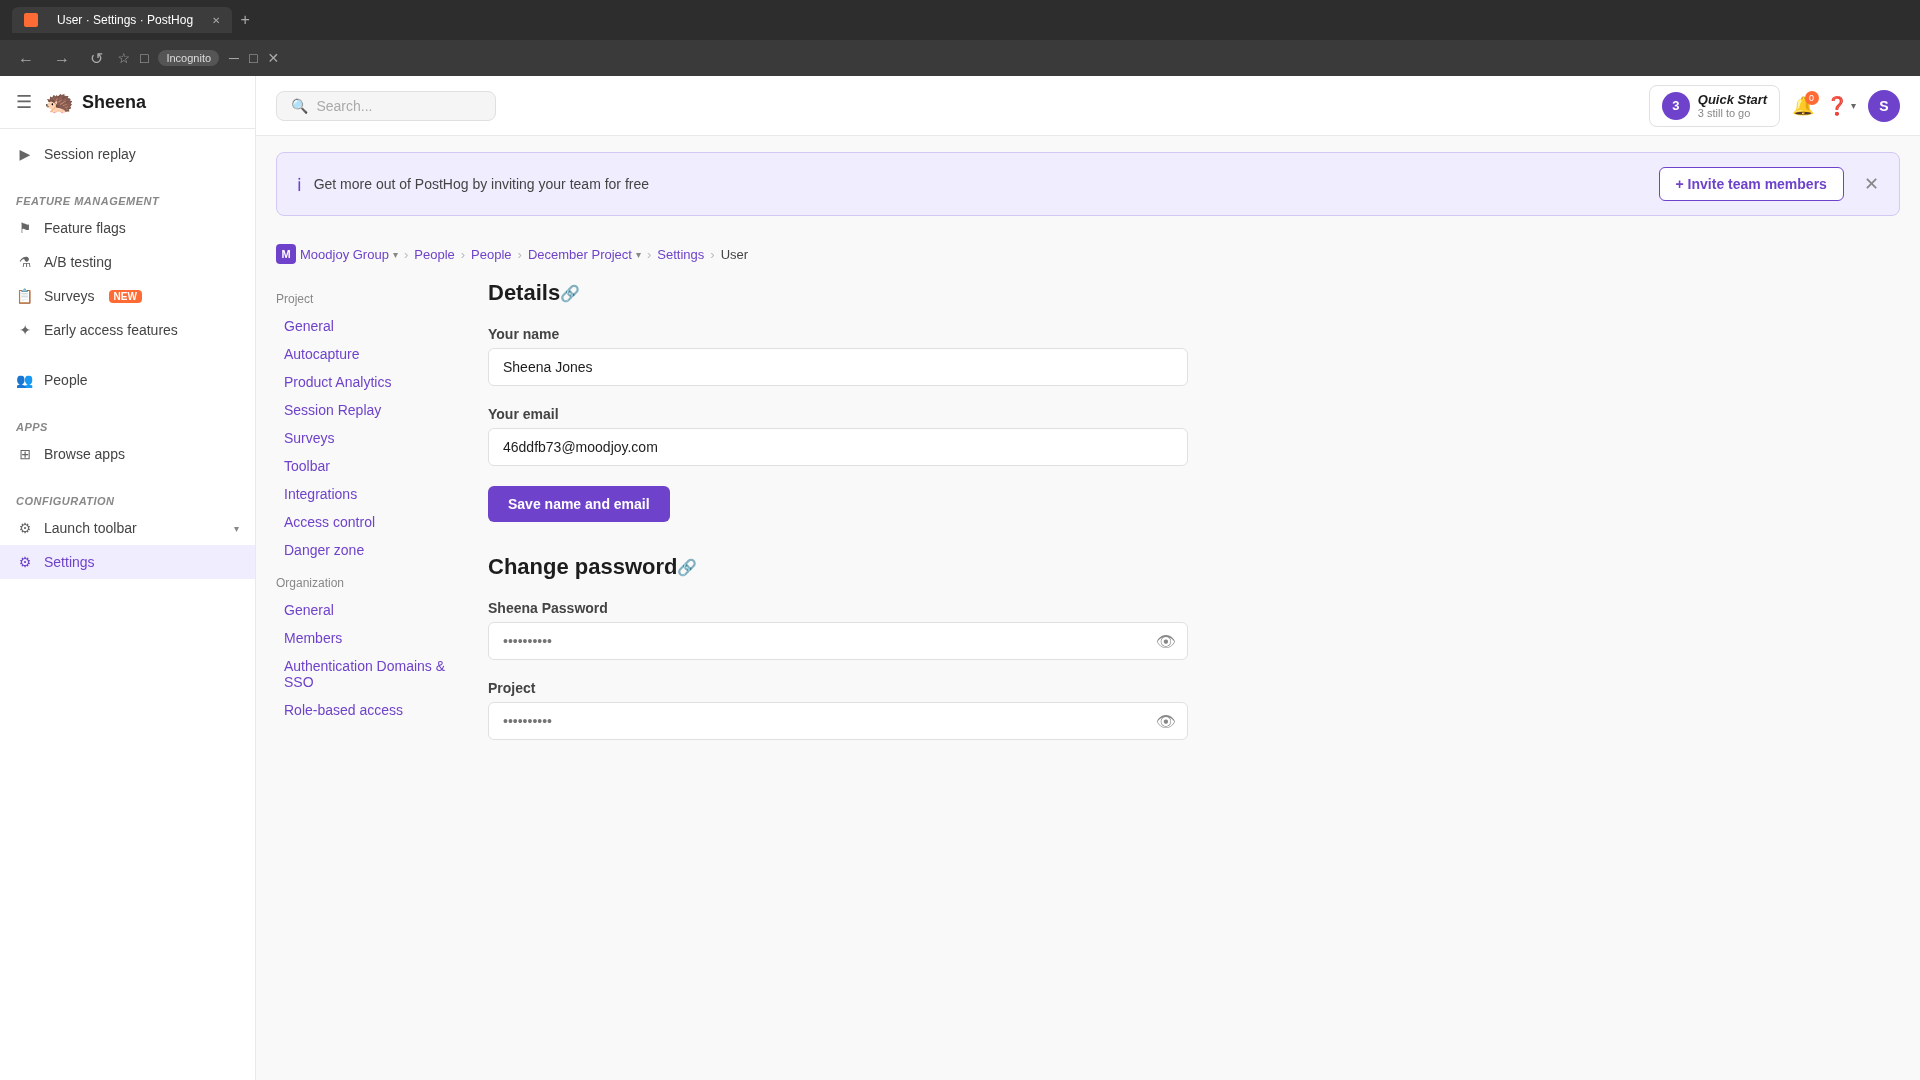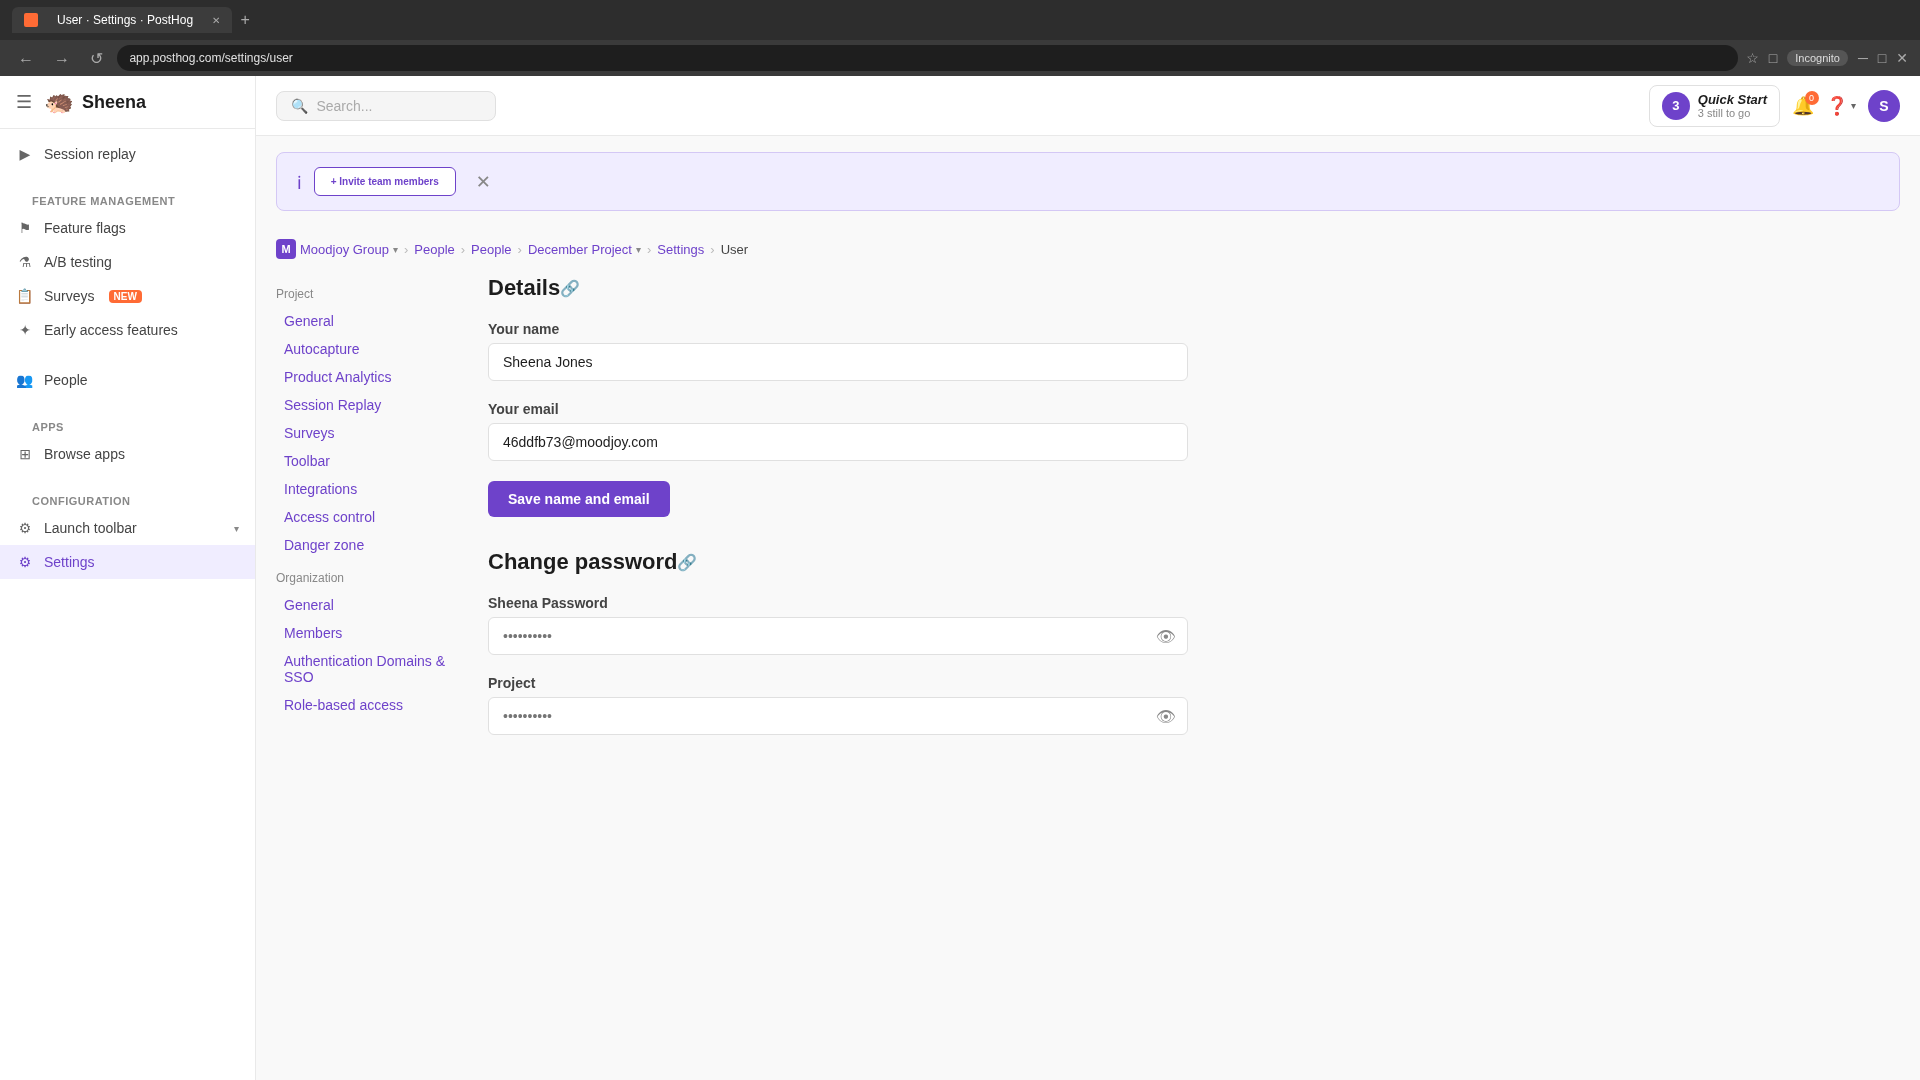--- a/index.html
+++ b/index.html
@@ -21,21 +21,21 @@
     .app-container { display: flex; height: calc(1080px - 76px); background: #fff; }
 
     
     .sidebar { width: 256px; background: #fff; border-right: 1px solid #e9e9e9; display: flex; flex-direction: column; overflow-y: auto; flex-shrink: 0; }
     .sidebar-header { padding: 12px 16px; display: flex; align-items: center; gap: 8px; border-bottom: 1px solid #e9e9e9; }
     .posthog-logo { display: flex; align-items: center; gap: 8px; font-weight: 700; font-size: 18px; color: #1d1d1d; }
     .logo-hedgehog { font-size: 24px; }
     .sidebar-toggle { color: #666; cursor: pointer; margin-right: 4px; font-size: 18px; }
 
     .sidebar-section { padding: 8px 0; }
-    .sidebar-section-label { padding: 8px 32px 4px; font-size: 11px; font-weight: 600; color: #888; letter-spacing: 0.5px; text-transform: uppercase; }
+    .sidebar-section-label { padding: 8px 16px 4px; font-size: 11px; font-weight: 600; color: #888; letter-spacing: 0.5px; text-transform: uppercase; font-style: italic; }
 
     .sidebar-item { display: flex; align-items: center; gap: 10px; padding: 8px 16px; cursor: pointer; color: #444; font-size: 14px; border-radius: 0; transition: background 0.15s; }
     .sidebar-item.active { background: #f0edff; color: #6e42ca; font-weight: 500; }
     .sidebar-item-icon { width: 18px; height: 18px; display: flex; align-items: center; justify-content: center; color: #666; flex-shrink: 0; }
     .sidebar-item.active .sidebar-item-icon { color: #6e42ca; }
 
     .new-badge { background: #ff6b35; color: white; font-size: 10px; font-weight: 700; padding: 1px 5px; border-radius: 4px; margin-left: 4px; }
     .dropdown-arrow { margin-left: auto; color: #888; font-size: 10px; }
 
     
@@ -57,21 +57,21 @@
     .help-btn { cursor: pointer; color: #666; font-size: 18px; display: flex; align-items: center; gap: 2px; }
     .avatar { width: 32px; height: 32px; background: #6e42ca; border-radius: 50%; display: flex; align-items: center; justify-content: center; color: white; font-weight: 700; font-size: 14px; cursor: pointer; }
 
     
     .content-area { flex: 1; overflow-y: auto; background: #f9f9f9; }
 
     
     .invite-banner { background: #f0edff; border: 1px solid #d4c8f5; border-radius: 8px; margin: 16px 20px; padding: 14px 20px; display: flex; align-items: center; gap: 12px; }
     .banner-icon { color: #6e42ca; font-size: 18px; }
     .banner-text { flex: 1; color: #444; font-size: 14px; }
-    .invite-btn { display: flex; align-items: center; gap: 6px; background: white; border: 1.5px solid #6e42ca; color: #6e42ca; padding: 8px 16px; border-radius: 6px; cursor: pointer; font-weight: 600; font-size: 10px; white-space: nowrap; }
+    .invite-btn { display: flex; align-items: center; gap: 6px; background: white; border: 1.5px solid #6e42ca; color: #6e42ca; padding: 8px 16px; border-radius: 6px; cursor: pointer; font-weight: 600; font-size: 14px; white-space: nowrap; }
     .banner-close { color: #888; cursor: pointer; font-size: 18px; margin-left: 8px; }
 
     
     .breadcrumb { display: flex; align-items: center; gap: 6px; padding: 12px 20px 0; font-size: 13px; color: #666; flex-wrap: wrap; }
     .breadcrumb-item { display: flex; align-items: center; gap: 4px; }
     .breadcrumb-link { color: #6e42ca; cursor: pointer; font-weight: 500; }
     .breadcrumb-sep { color: #bbb; }
     .breadcrumb-org-badge { width: 20px; height: 20px; background: #6e42ca; border-radius: 4px; display: flex; align-items: center; justify-content: center; color: white; font-size: 11px; font-weight: 700; }
     .breadcrumb-arrow { color: #888; font-size: 10px; cursor: pointer; }
     .breadcrumb-current { color: #444; }
@@ -105,21 +105,20 @@
     <div class="tab-favicon"></div>
     <span>User · Settings · PostHog</span>
     <span class="tab-close">✕</span>
   </div>
   <span class="tab-new">+</span>
 </div>
 <div class="browser-nav">
   <button class="nav-btn">←</button>
   <button class="nav-btn">→</button>
   <button class="nav-btn">↺</button>
-  <input class="address-bar" type="text" value="app.posthog.com/settings/user" style="">
   <div class="nav-icons">
     <span>☆</span>
     <span>□</span>
     <span class="incognito-badge">Incognito</span>
     <span>─</span>
     <span>□</span>
     <span>✕</span>
   </div>
 </div>
 
@@ -216,20 +215,21 @@
           <span style="font-size:10px;">▾</span>
         </div>
         <div class="avatar">S</div>
       </div>
     </div>
 
     <div class="content-area">
 
       <div class="invite-banner">
         <span class="banner-icon">ℹ</span>
+        <span class="banner-text">Get more out of PostHog by inviting your team for free</span>
         <button class="invite-btn">+ Invite team members</button>
         <span class="banner-close">✕</span>
       </div>
 
       <div class="breadcrumb">
         <div class="breadcrumb-item">
           <div class="breadcrumb-org-badge">M</div>
           <span class="breadcrumb-link">Moodjoy Group</span>
           <span class="breadcrumb-arrow">▾</span>
         </div>

